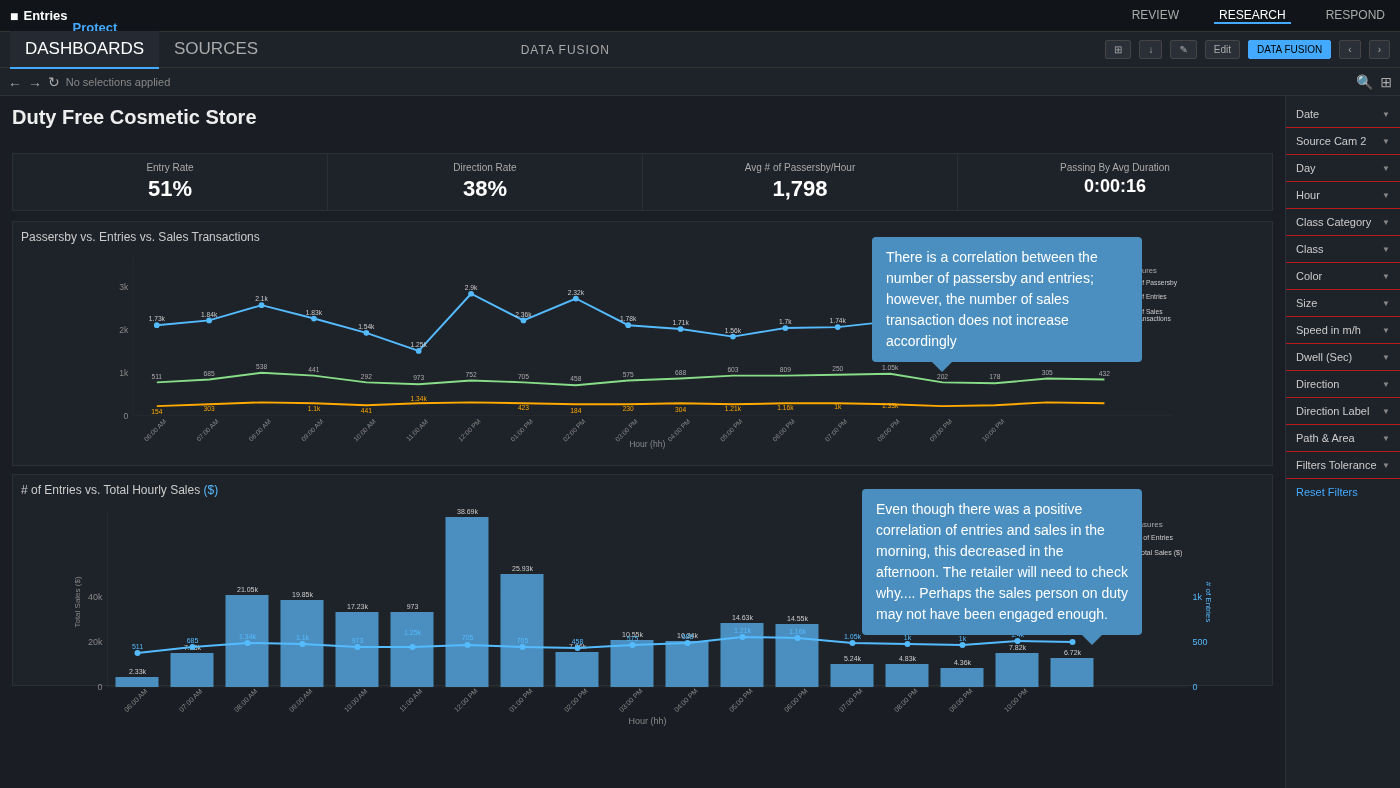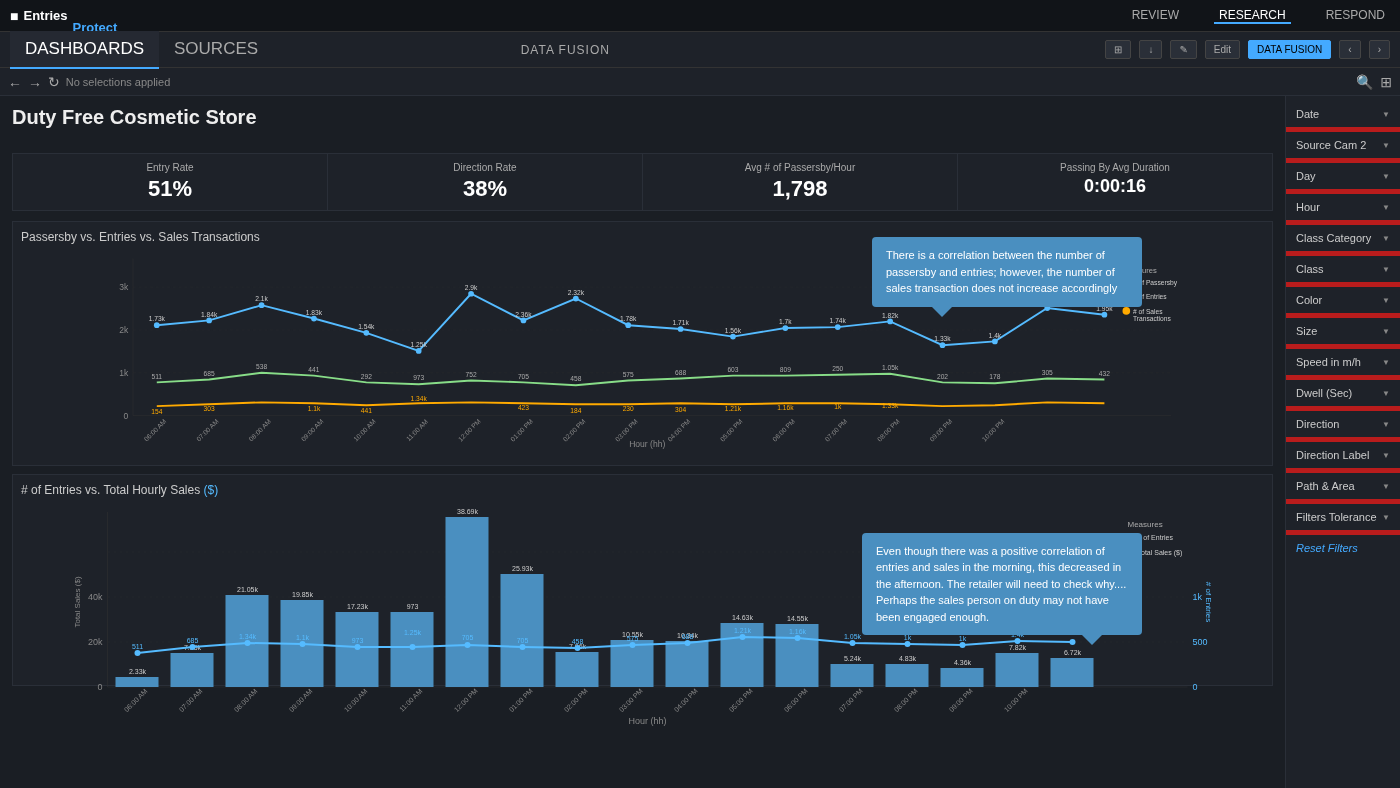--- a/index.html
+++ b/index.html
@@ -45,28 +45,28 @@
     .stat-label { color: #aaa; font-size: 10px; margin-bottom: 3px; }
     .stat-value { color: #fff; font-size: 22px; font-weight: bold; }
     .stat-value.small { font-size: 18px; }
 
     
     .chart-container { background: #1e2229; border: 1px solid #2a2f38; padding: 8px; margin-bottom: 8px; position: relative; }
     .chart-title { font-size: 12px; color: #ccc; margin-bottom: 5px; }
     .chart-title span.unit { color: #5bf; }
 
     
-    .tooltip-box { position: absolute; background: #4a8fc0; color: #fff; padding: 10px 14px; border-radius: 4px; font-size: 11px; line-height: 1.5; max-width: 280px; }
+    .tooltip-box { position: absolute; background: #4a8fc0; color: #fff; padding: 10px 14px; border-radius: 4px; font-size: 14px; line-height: 1.5; max-width: 280px; }
 
     
     .right-panel { width: 115px; background: #1e2229; border-left: 1px solid #2a2f38; padding: 5px 0; overflow-y: auto; flex-shrink: 0; }
-    .filter-section { border-bottom: 5px solid #b91c1c; }
+    .filter-section { border-bottom: 1px solid #b91c1c; }
     .filter-header { display: flex; justify-content: space-between; align-items: center; padding: 7px 10px; cursor: pointer; color: #ccc; font-size: 11px; }
     .chevron { font-size: 8px; color: #888; }
-    .reset-btn { color: #4af; font-size: 11px; padding: 7px 10px; cursor: pointer; font-style: italic; }
+    .reset-btn { color: #4af; font-size: 11px; padding: 7px 10px; cursor: pointer; }
   </style>
 </head>
 <body>
 
 <div class="top-nav">
   <div class="logo">
     <span style="color:#fff;font-weight:bold;font-size:14px;">■</span>
     <span style="color:#fff;font-weight:bold;">Entries</span>
     <span class="protect">Protect</span>
   </div>

